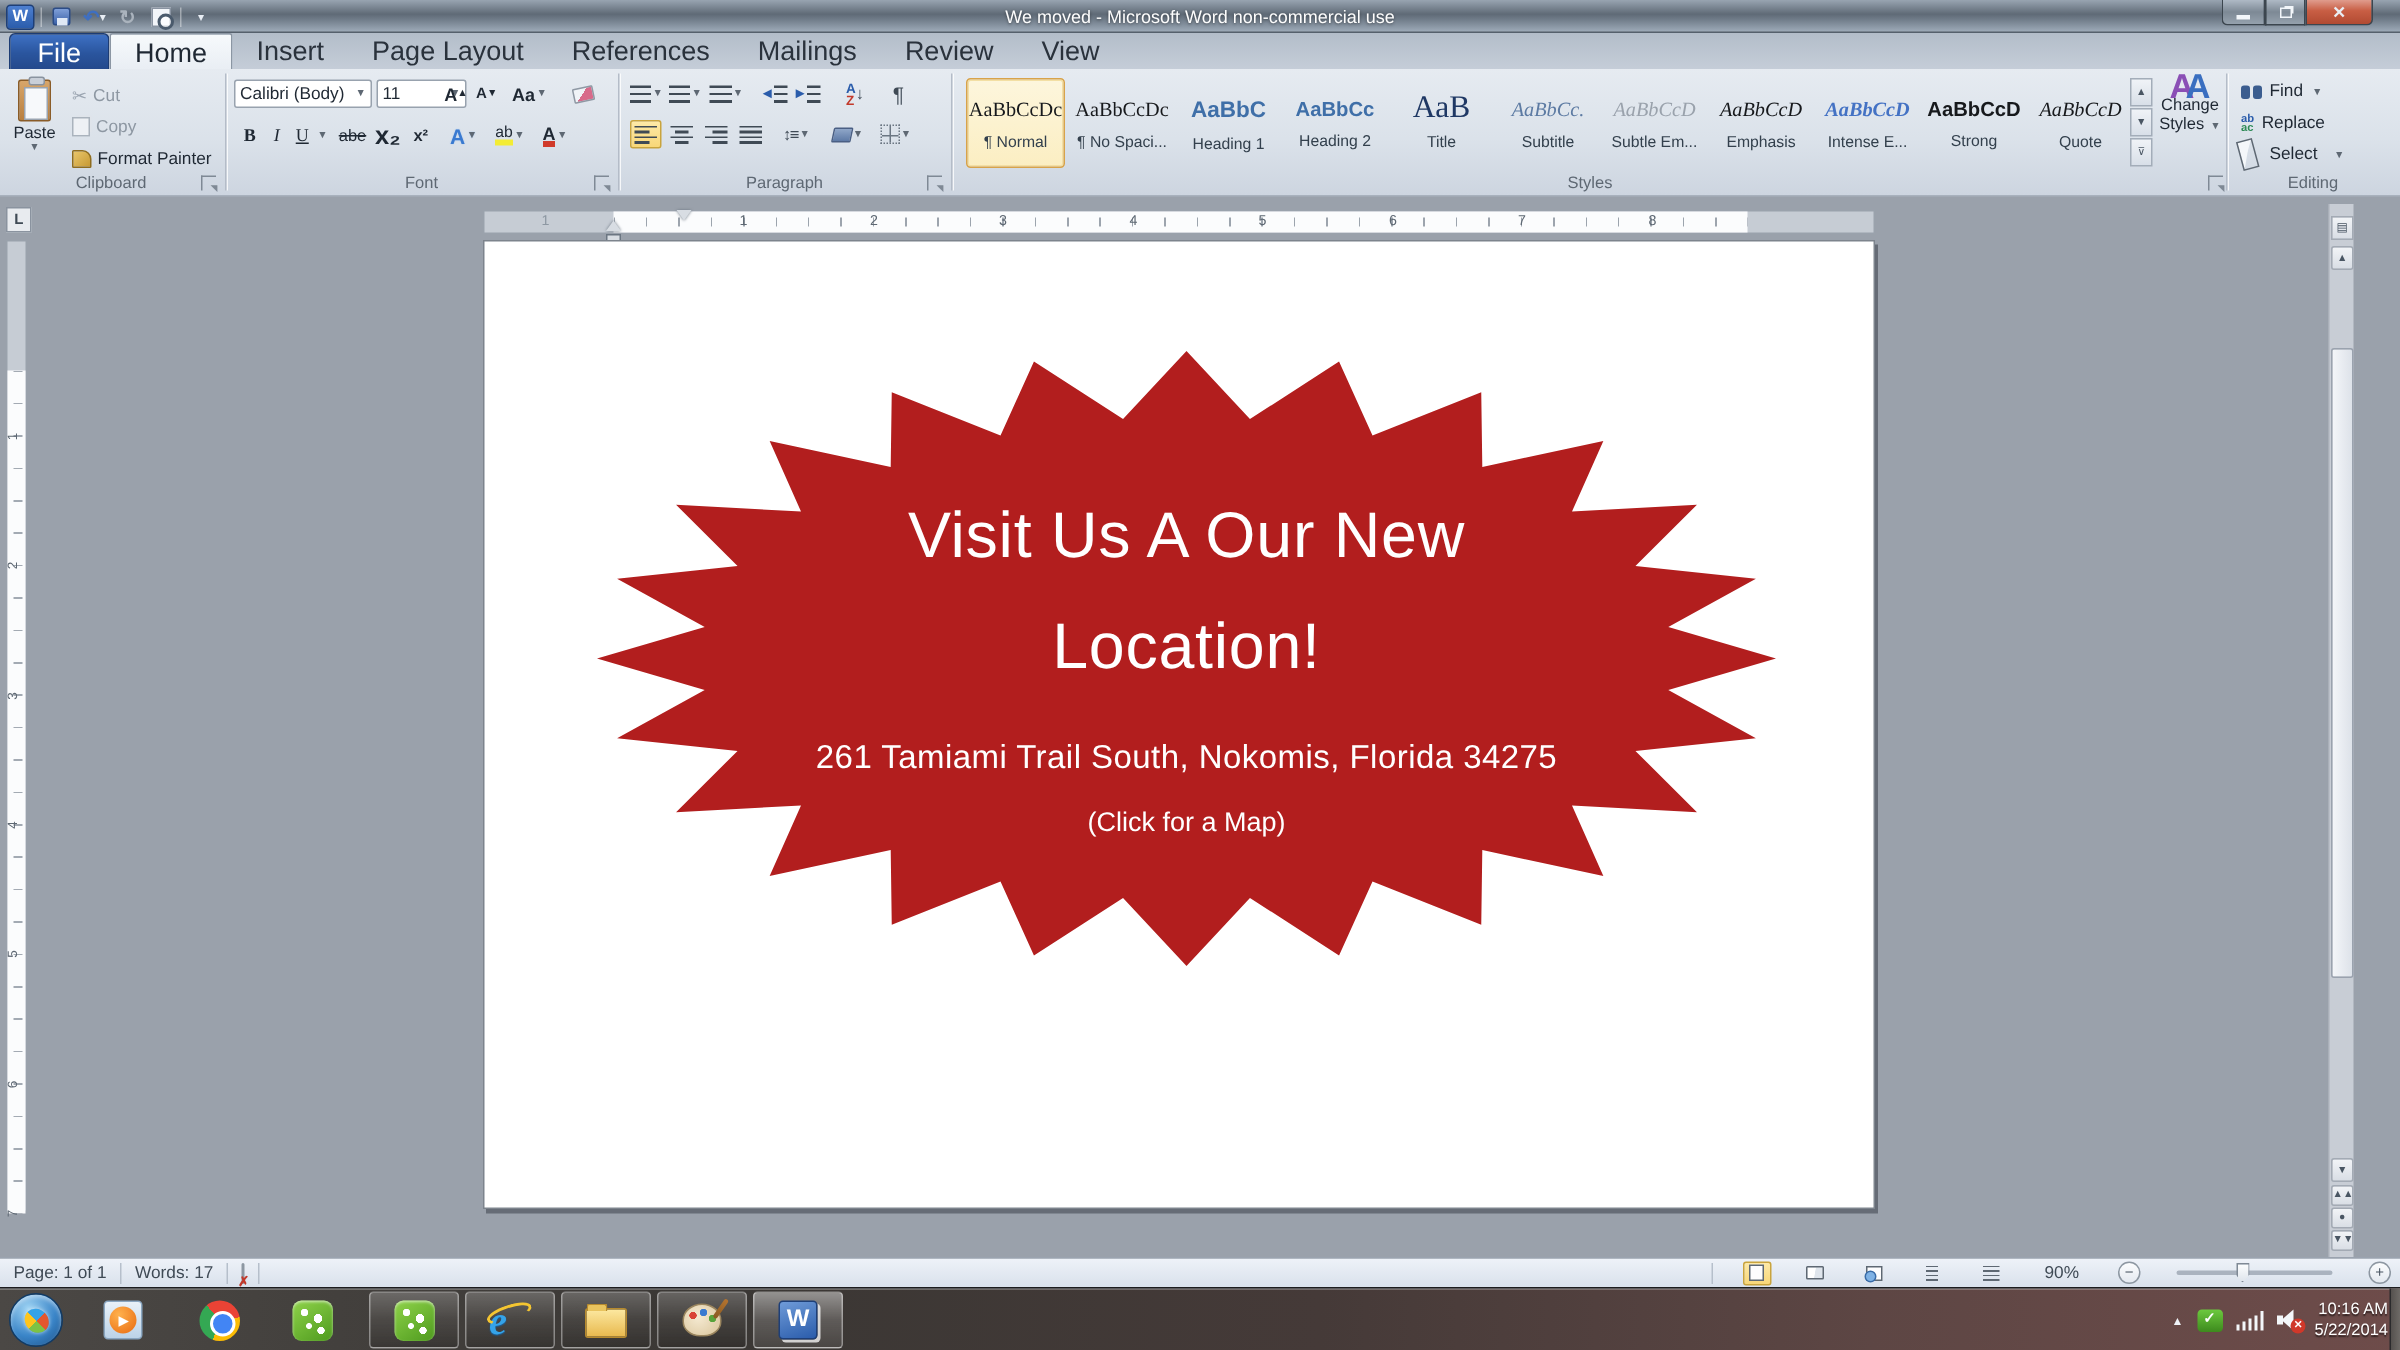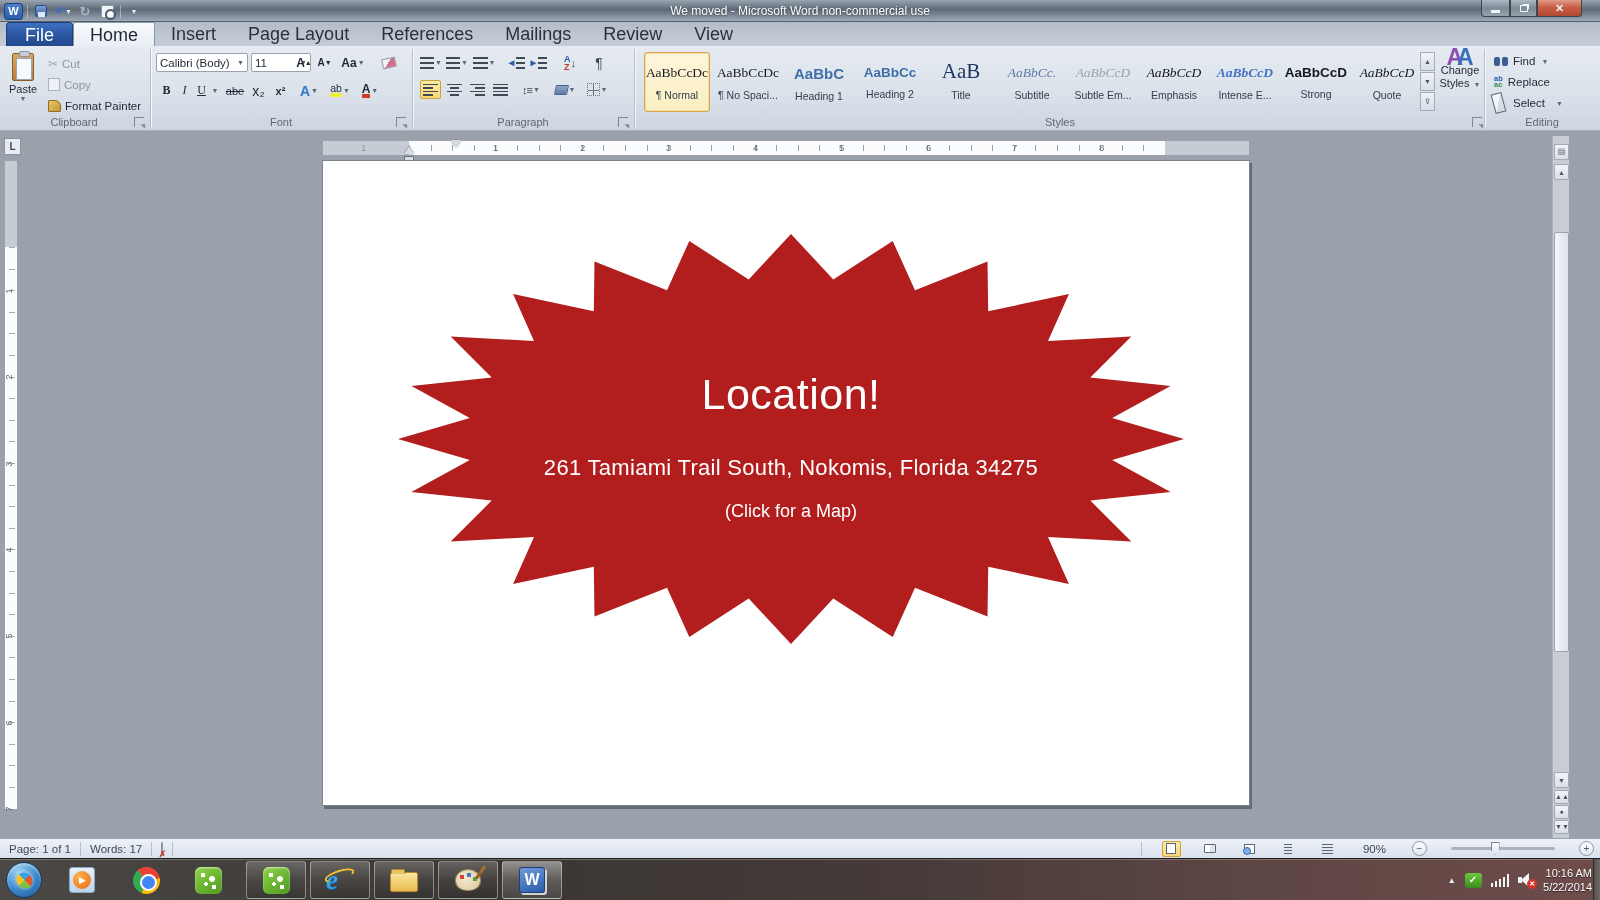--- a/index.html
+++ b/index.html
@@ -381,21 +381,21 @@
         </div>
       <div class="fbtn u-line" style="left:42px;top:35px;width:15px;font-family:'Liberation Serif',serif;">
           <span>U</span>
         </div>
       <div class="fbtn" style="left:57px;top:35px;width:11px;">
           <span class="dd7">▼</span>
         </div>
       <div class="fbtn strike" style="left:70px;top:35px;width:26px;">
           <span>abe</span>
         </div>
-      <div class="fbtn" style="left:96px;top:35px;width:21px;font-weight:normal;font-size:14px;text-align:center;">
+      <div class="fbtn" style="left:96px;top:35px;width:21px;font-weight:bold;font-size:17px;text-align:center;">
           <span>x₂</span>
         </div>
       <div class="fbtn" style="left:118px;top:35px;width:21px;font-weight:bold;font-size:11px;">
           <span>x²</span>
         </div>
       <div class="fbtn efx" style="left:148px;top:35px;width:18px;font-size:14px;">
           <span>A</span>
           <span class="dd7" style="color:#5e6873;">▼</span>
         </div>
       <div class="fbtn" style="left:175px;top:35px;width:26px;">
@@ -600,20 +600,21 @@
       <span class="vnum" style="top:557px;">6</span>
       <span class="vnum" style="top:643px;">7</span>
     </div>
 
     <div id="page" class="abs">
       <div id="starwrap">
         <svg width="792" height="416" viewBox="0 0 792 416">
           <polygon id="star-poly" points="396.0,3.0 438.3,48.4 497.7,10.0 520.0,59.3 592.5,30.5 593.2,80.3 673.9,63.0 653.0,110.0 736.3,105.5 695.3,146.4 775.6,154.9 717.2,187.0 789.0,208.0 717.2,229.0 775.6,261.1 695.3,269.6 736.3,310.5 653.0,306.0 673.9,353.0 593.2,335.7 592.5,385.5 520.0,356.7 497.7,406.0 438.3,367.6 396.0,413.0 353.7,367.6 294.3,406.0 272.0,356.7 199.5,385.5 198.8,335.7 118.1,353.0 139.0,306.0 55.7,310.5 96.7,269.6 16.4,261.1 74.8,229.0 3.0,208.0 74.8,187.0 16.4,154.9 96.7,146.4 55.7,105.5 139.0,110.0 118.1,63.0 198.8,80.3 199.5,30.5 272.0,59.3 294.3,10.0 353.7,48.4" fill="#b21e1e"></polygon>
         </svg>
         <div id="star-text">
+          <div class="star-title">Visit Us A Our New</div>
           <div class="star-title">Location!</div>
           <div class="star-addr">261 Tamiami Trail South, Nokomis, Florida 34275</div>
           <div class="star-click">(Click for a Map)</div>
         </div>
       </div>
     </div>
 
     <div id="vscroll" class="abs">
       <div id="ruler-toggle">▤</div>
       <div class="sc-btn" style="top:28px;">▲</div>

